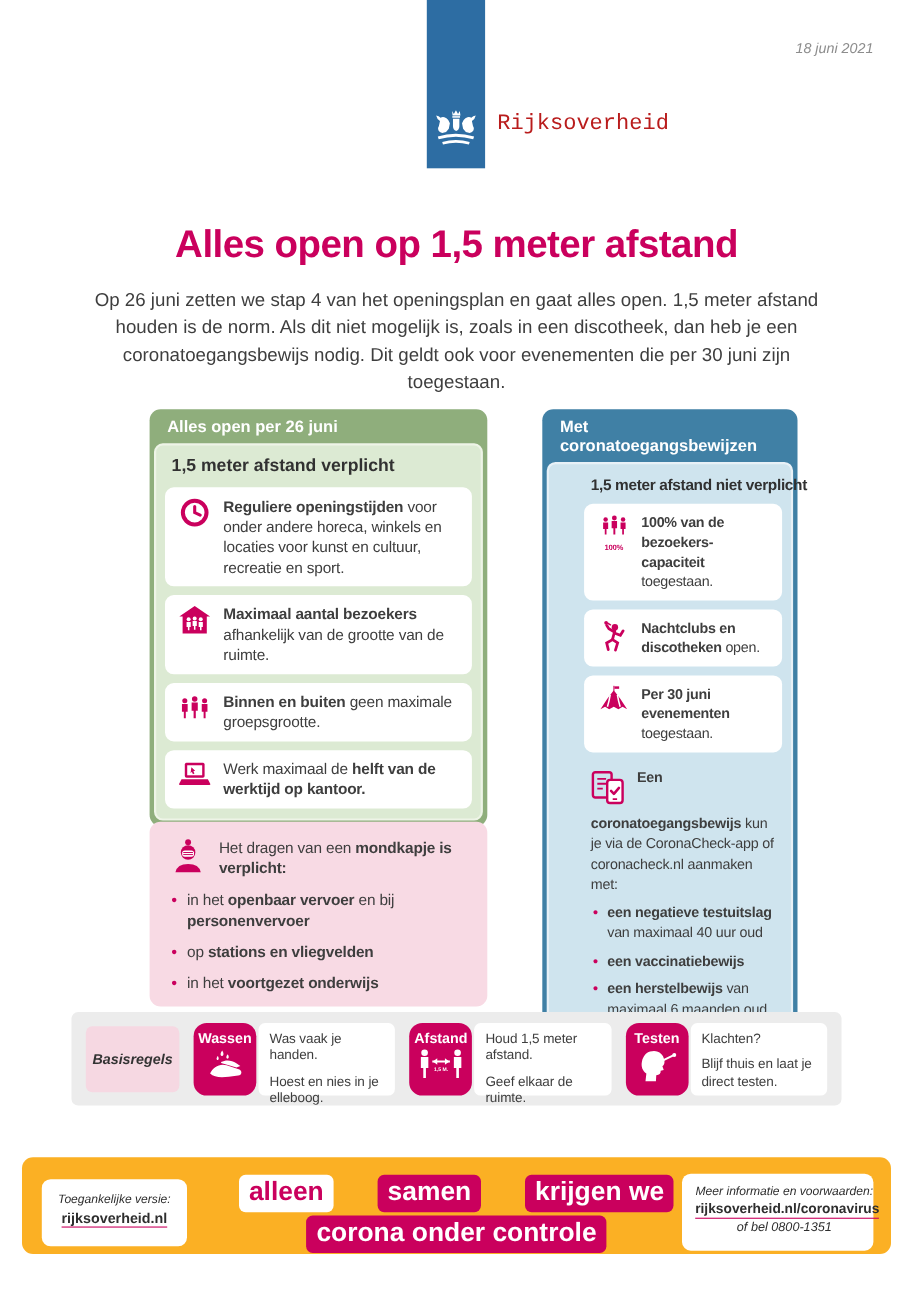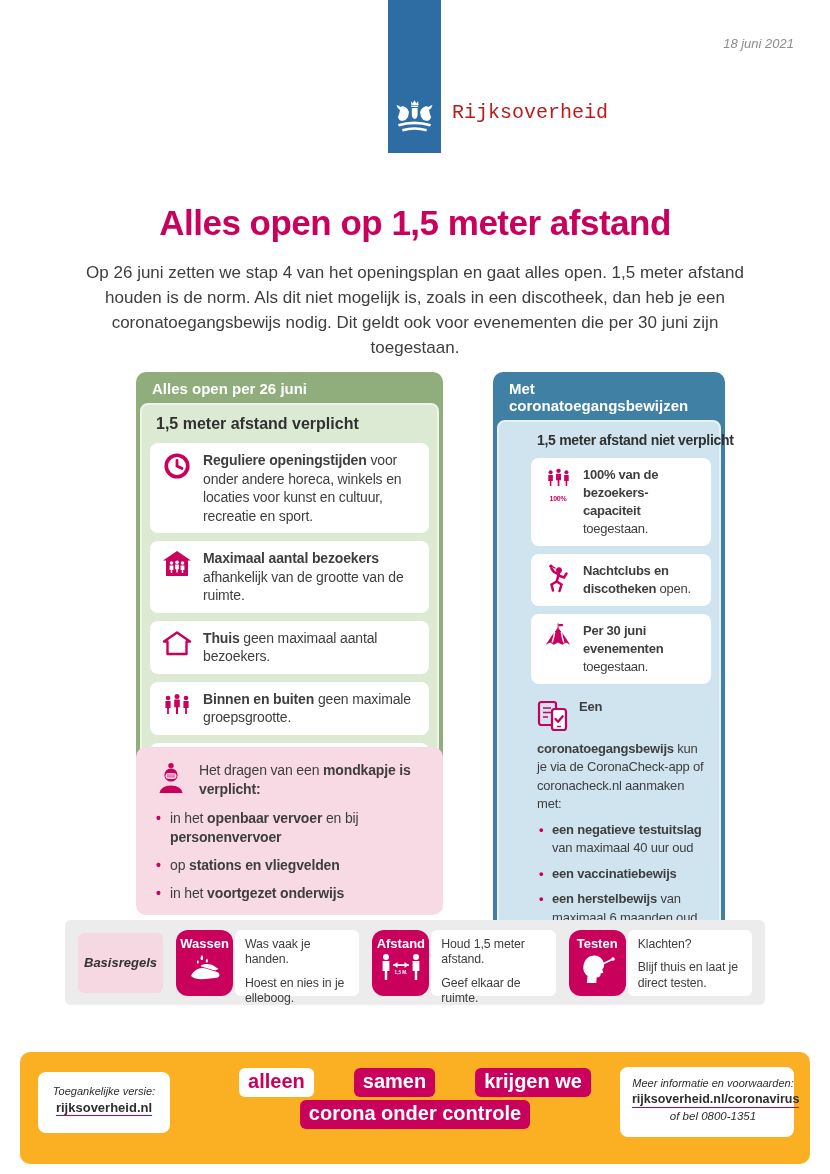--- a/index.html
+++ b/index.html
@@ -57,30 +57,30 @@
                 align-items:center;justify-content:center;font-style:italic;font-weight:bold;font-size:13px;color:#333;}
   .rule{flex:1;display:flex;gap:2px;}
   .tile{flex:0 0 57px;height:66px;background:#ca005d;border-radius:12px;display:flex;flex-direction:column;
         align-items:center;color:#ffffff;}
   .tile .tname{font-weight:bold;font-size:13px;margin-top:6px;}
   .rulebox{flex:1;height:66px;background:#fff;border-radius:6px;padding:7px 10px;box-sizing:border-box;
            font-size:12.3px;line-height:15.5px;letter-spacing:-0.1px;}
   .rulebox p{margin:0 0 8px;}
 
   
-  .footer{position:absolute;left:20px;top:1052px;width:790px;height:112px;background:#fbb024;border-radius:10px;}
+  .footer{position:absolute;left:20px;top:1052px;width:790px;height:88px;background:#fbb024;border-radius:10px;}
   .fcard{position:absolute;background:#fff;border-radius:8px;text-align:center;box-sizing:border-box;}
   .fcard.left{left:18px;top:20px;width:132px;height:61px;padding-top:13px;}
   .fcard.right{right:16px;top:15px;width:174px;height:70px;padding-top:10px;padding-left:12px;}
   .fital{font-style:italic;font-size:11px;color:#2e2e2e;}
   .flink{font-weight:bold;font-size:13px;color:#2e2e2e;border-bottom:1.5px solid #ca005d;
          display:inline-block;line-height:15px;margin-top:3px;cursor:pointer;}
   .fcard.right .flink{font-size:12.5px;}
   .slogan{position:absolute;left:50%;top:16px;transform:translateX(-50%);text-align:center;white-space:nowrap;}
-  .chip{display:inline-block;font-weight:bold;font-size:20px;padding:2px 9px 4px;border-radius:6px;
+  .chip{display:inline-block;font-weight:bold;font-size:24px;padding:2px 9px 4px;border-radius:6px;
         background:#ca005d;color:#fff;margin:0 20px;text-align:center;}
   .chip.alleen{background:#fff;color:#ca005d;}
   .srow2{margin-top:3px;}
 </style>
 </head>
 <body>
 
 <div class="page">
 
   <div class="banner">
@@ -127,28 +127,20 @@
                 <circle cx="15" cy="12.2" r="1.8"></circle>
                 <path d="M13.1 14.6 h3.8 v4.6 h-1.2 v3.4 h-1.4 v-3.4 h-1.2 z"></path>
                 <circle cx="20.5" cy="13" r="1.8"></circle>
                 <path d="M18.6 15.4 h3.8 v4.6 h-1.2 v3 h-1.4 v-3 h-1.2 z"></path>
               </g>
             </svg>
         </span>
         <span><span class="b">Maximaal aantal bezoekers</span><span> afhankelijk van de grootte van de ruimte.</span></span>
       </div>
 
-      <div class="card">
-        <span class="ic">
-          <svg width="30" height="26" viewBox="0 0 30 26">
-              <path d="M15 2.5 L28 11.5 H24.5 V24 H5.5 V11.5 H2 Z" fill="none" stroke="#ca005d" stroke-width="2.4" stroke-linejoin="round"></path>
-            </svg>
-        </span>
-        <span><span class="b">Thuis</span><span> geen maximaal aantal bezoekers.</span></span>
-      </div>
 
       <div class="card">
         <span class="ic">
           <svg width="30" height="27" viewBox="0 0 30 27">
               <g fill="#ca005d">
                 <circle cx="6" cy="7" r="2.3"></circle>
                 <path d="M3.4 10 h5.2 v7 h-1.7 v6 h-1.8 v-6 H3.4 z"></path>
                 <circle cx="15" cy="5.4" r="2.5"></circle>
                 <path d="M12.2 8.6 h5.6 v7.6 h-1.8 v6.8 h-2 v-6.8 h-1.8 z"></path>
                 <circle cx="24" cy="7" r="2.3"></circle>

